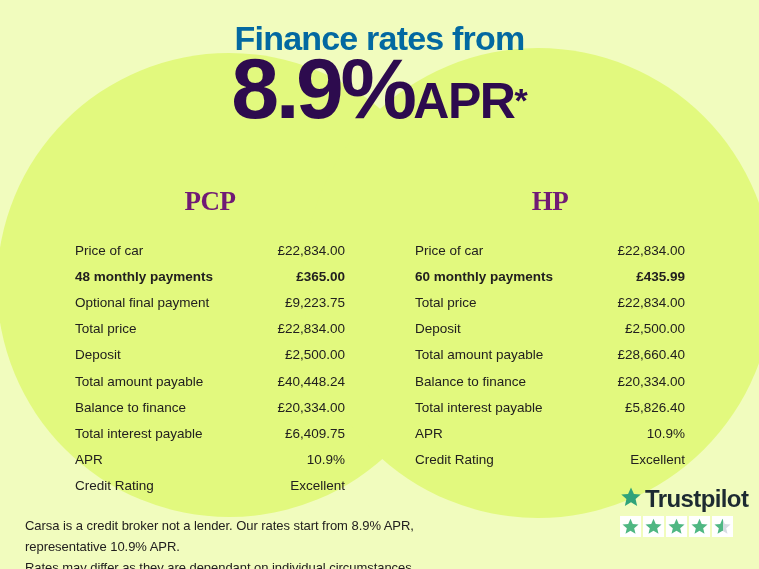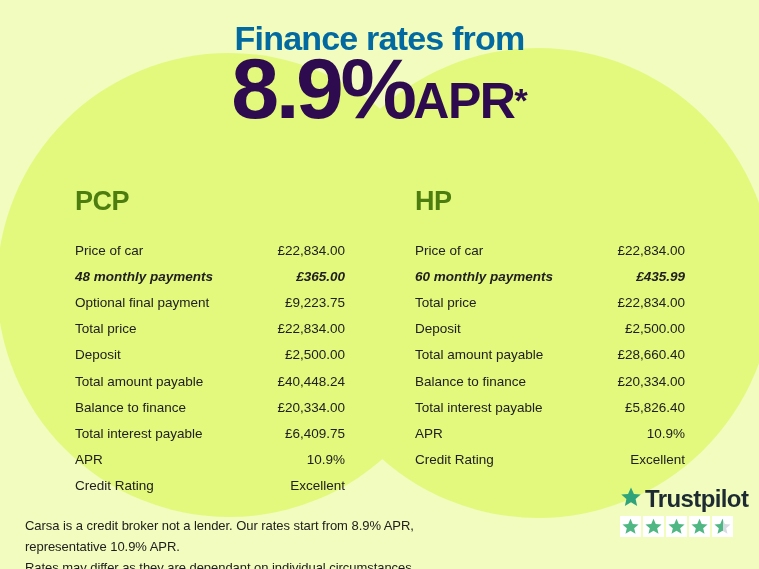--- a/index.html
+++ b/index.html
@@ -92,44 +92,45 @@
   
   .plan {
     position: absolute;
     top: 186px;
     width: 270px;
   }
   #plan-pcp { left: 75px; }
   #plan-hp  { left: 415px; }
 
   .plan-title {
+    text-align: center;
     font-size: 27px;
     font-weight: 700;
-    color: #4d7c0f;
+    color: #701a75;
     letter-spacing: -0.5px;
     margin: 0 0 20px 0;
+    font-family: Liberation Serif, serif;
   }
 
   .plan-rows {
     display: flex;
     flex-direction: column;
   }
   .plan-row {
     display: flex;
     justify-content: space-between;
     align-items: center;
     font-size: 13.5px;
     color: #22201f;
     padding: 5.6px 0;
     white-space: nowrap;
   }
   .plan-row.strong .row-label,
   .plan-row.strong .row-value {
     font-weight: 700;
-    font-style: italic;
   }
   .row-label { text-align: left; }
   .row-value { text-align: right; }
 
   
   #disclaimer {
     position: absolute;
     left: 25px;
     top: 515px;
     width: 420px;

